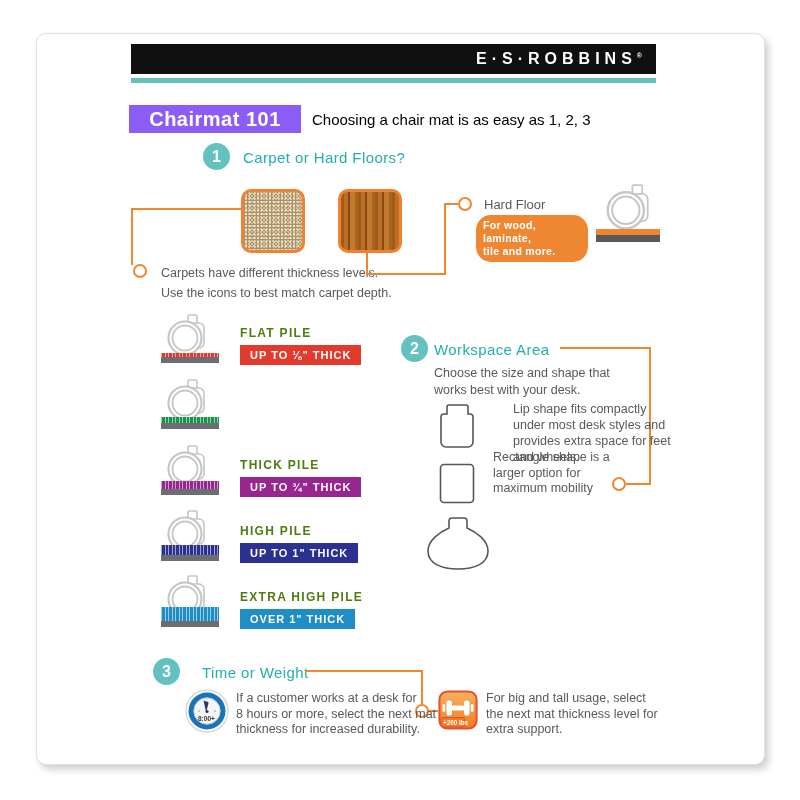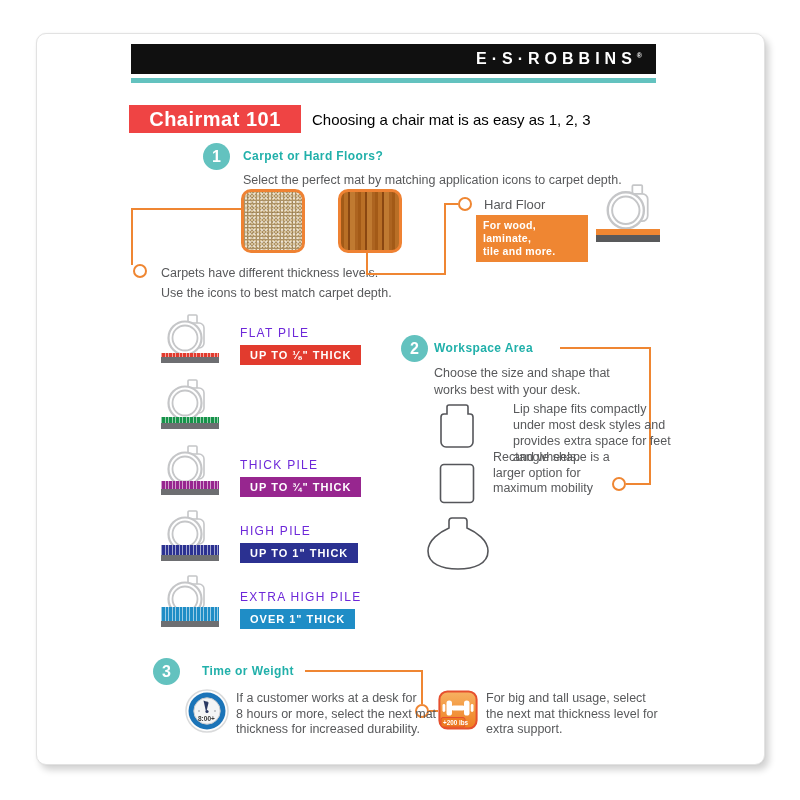--- a/index.html
+++ b/index.html
@@ -5,23 +5,23 @@
   html,body{margin:0;padding:0;width:800px;height:800px;background:#fff;
     font-family:"Liberation Sans", sans-serif; -webkit-font-smoothing:antialiased;}
   #card{position:absolute;left:36px;top:33px;width:727px;height:730px;background:#fff;
     border:1px solid #e2e2e2;border-radius:10px;
     box-shadow:4px 5px 7px rgba(0,0,0,.18), 0 0 2px rgba(0,0,0,.06);}
   .abs{position:absolute;}
   .oline{position:absolute;background:#ef8632;}
   .ocircle{position:absolute;width:14px;height:14px;border:2px solid #ef8632;border-radius:50%;background:#fff;box-sizing:border-box;}
   .stepnum{position:absolute;width:27px;height:27px;border-radius:50%;color:#fff;font-weight:bold;
     font-size:16px;display:flex;align-items:center;justify-content:center;}
-  .stephead{position:absolute;font-size:12px;font-weight:bold;letter-spacing:.4px;}
+  .stephead{position:absolute;font-size:15px;font-weight:normal;letter-spacing:.4px;}
   .body-text{position:absolute;font-size:12.5px;color:#58595b;line-height:15.5px;}
-  .multiline{white-space:pre-line;}
+  .multiline{white-space:pre-line;border-radius:15px;}
   #brand-bar{position:absolute;left:94px;top:10px;width:525px;height:30px;background:#101010;
     display:flex;align-items:center;justify-content:flex-end;padding-right:14px;box-sizing:border-box;}
   #brand-logo{color:#fff;font-size:16px;font-weight:bold;letter-spacing:5px;}
   #brand-logo sup{font-size:7px;letter-spacing:0;}
   #teal-stripe{position:absolute;left:94px;top:44px;width:525px;height:5px;}
   #title-badge{position:absolute;left:92px;top:71px;width:172px;height:28px;color:#fff;
     font-size:20px;font-weight:bold;display:flex;align-items:center;justify-content:center;letter-spacing:.5px;}
   #tagline{position:absolute;left:275px;top:71px;height:28px;display:flex;align-items:center;
     font-size:15px;color:#000000;}
   .swatch{position:absolute;width:64px;height:64px;border-radius:10px;border:3px solid #ef8233;box-sizing:border-box;}
@@ -35,42 +35,41 @@
   #hard-floor-box{position:absolute;left:439px;top:181px;width:98px;padding:4px 7px;color:#fff;
     font-size:10.5px;font-weight:bold;line-height:13px;letter-spacing:.3px;}
   .hf-bars{position:absolute;left:0;right:0;}
   .pile-rows{position:absolute;left:124px;top:277px;display:flex;flex-direction:column;gap:14px;}
   .pile-row{display:flex;height:52px;}
   .pile-icon{position:relative;width:58px;height:52px;flex:0 0 58px;}
   .pile-base{position:absolute;left:0;bottom:0;width:100%;height:6px;background:#6d6e71;}
   .pile-bar{position:absolute;left:0;bottom:6px;width:100%;z-index:2;}
   .pile-wheel{position:absolute;left:6px;z-index:1;}
   .pile-text{margin-left:21px;padding-top:15px;}
-  .pile-name{font-size:12px;font-weight:normal;letter-spacing:1.3px;color:#6d28d9;}
+  .pile-name{font-size:12px;font-weight:bold;letter-spacing:1.3px;color:#4d7c0f;}
   .pile-badge{display:inline-block;margin-top:5px;padding:4px 10px;color:#fff;font-size:11px;
     font-weight:bold;letter-spacing:1px;}
   .shape-icon{position:absolute;}
   svg text{font-family:"Liberation Sans",sans-serif;}
 </style>
 </head>
 <body>
 
 <div id="card">
 
   <div id="brand-bar">
     <span id="brand-logo"><span>E·S·ROBBINS</span><sup>®</sup></span>
   </div>
   <div id="teal-stripe" style="background: rgb(99, 194, 191);"></div>
 
-  <div id="title-badge" style="background: #ef4444;">Chairmat 101</div>
+  <div id="title-badge" style="background: #8b5cf6;">Chairmat 101</div>
   <div id="tagline">Choosing a chair mat is as easy as 1, 2, 3</div>
 
   <div class="stepnum" style="left: 166px; top: 109px; background: rgb(99, 194, 191);">1</div>
   <div class="stephead" style="left: 206px; top: 115px; color: rgb(33, 176, 170);">Carpet or Hard Floors?</div>
-  <div class="body-text" style="left:206px;top:139px;">Select the perfect mat by matching application icons to carpet depth.</div>
 
   <div class="swatch" id="carpet-swatch"></div>
   <div class="swatch" id="wood-swatch"></div>
 
   <div class="oline" style="left:94px;top:174px;width:110px;height:2px;"></div>
   <div class="oline" style="left:94px;top:174px;width:2px;height:57px;"></div>
   <div class="ocircle" style="left:96px;top:230px;"></div>
   <div class="body-text multiline" style="left:124px;top:229px;line-height:20px;">Carpets have different thickness levels.
 Use the icons to best match carpet depth.</div>
 

